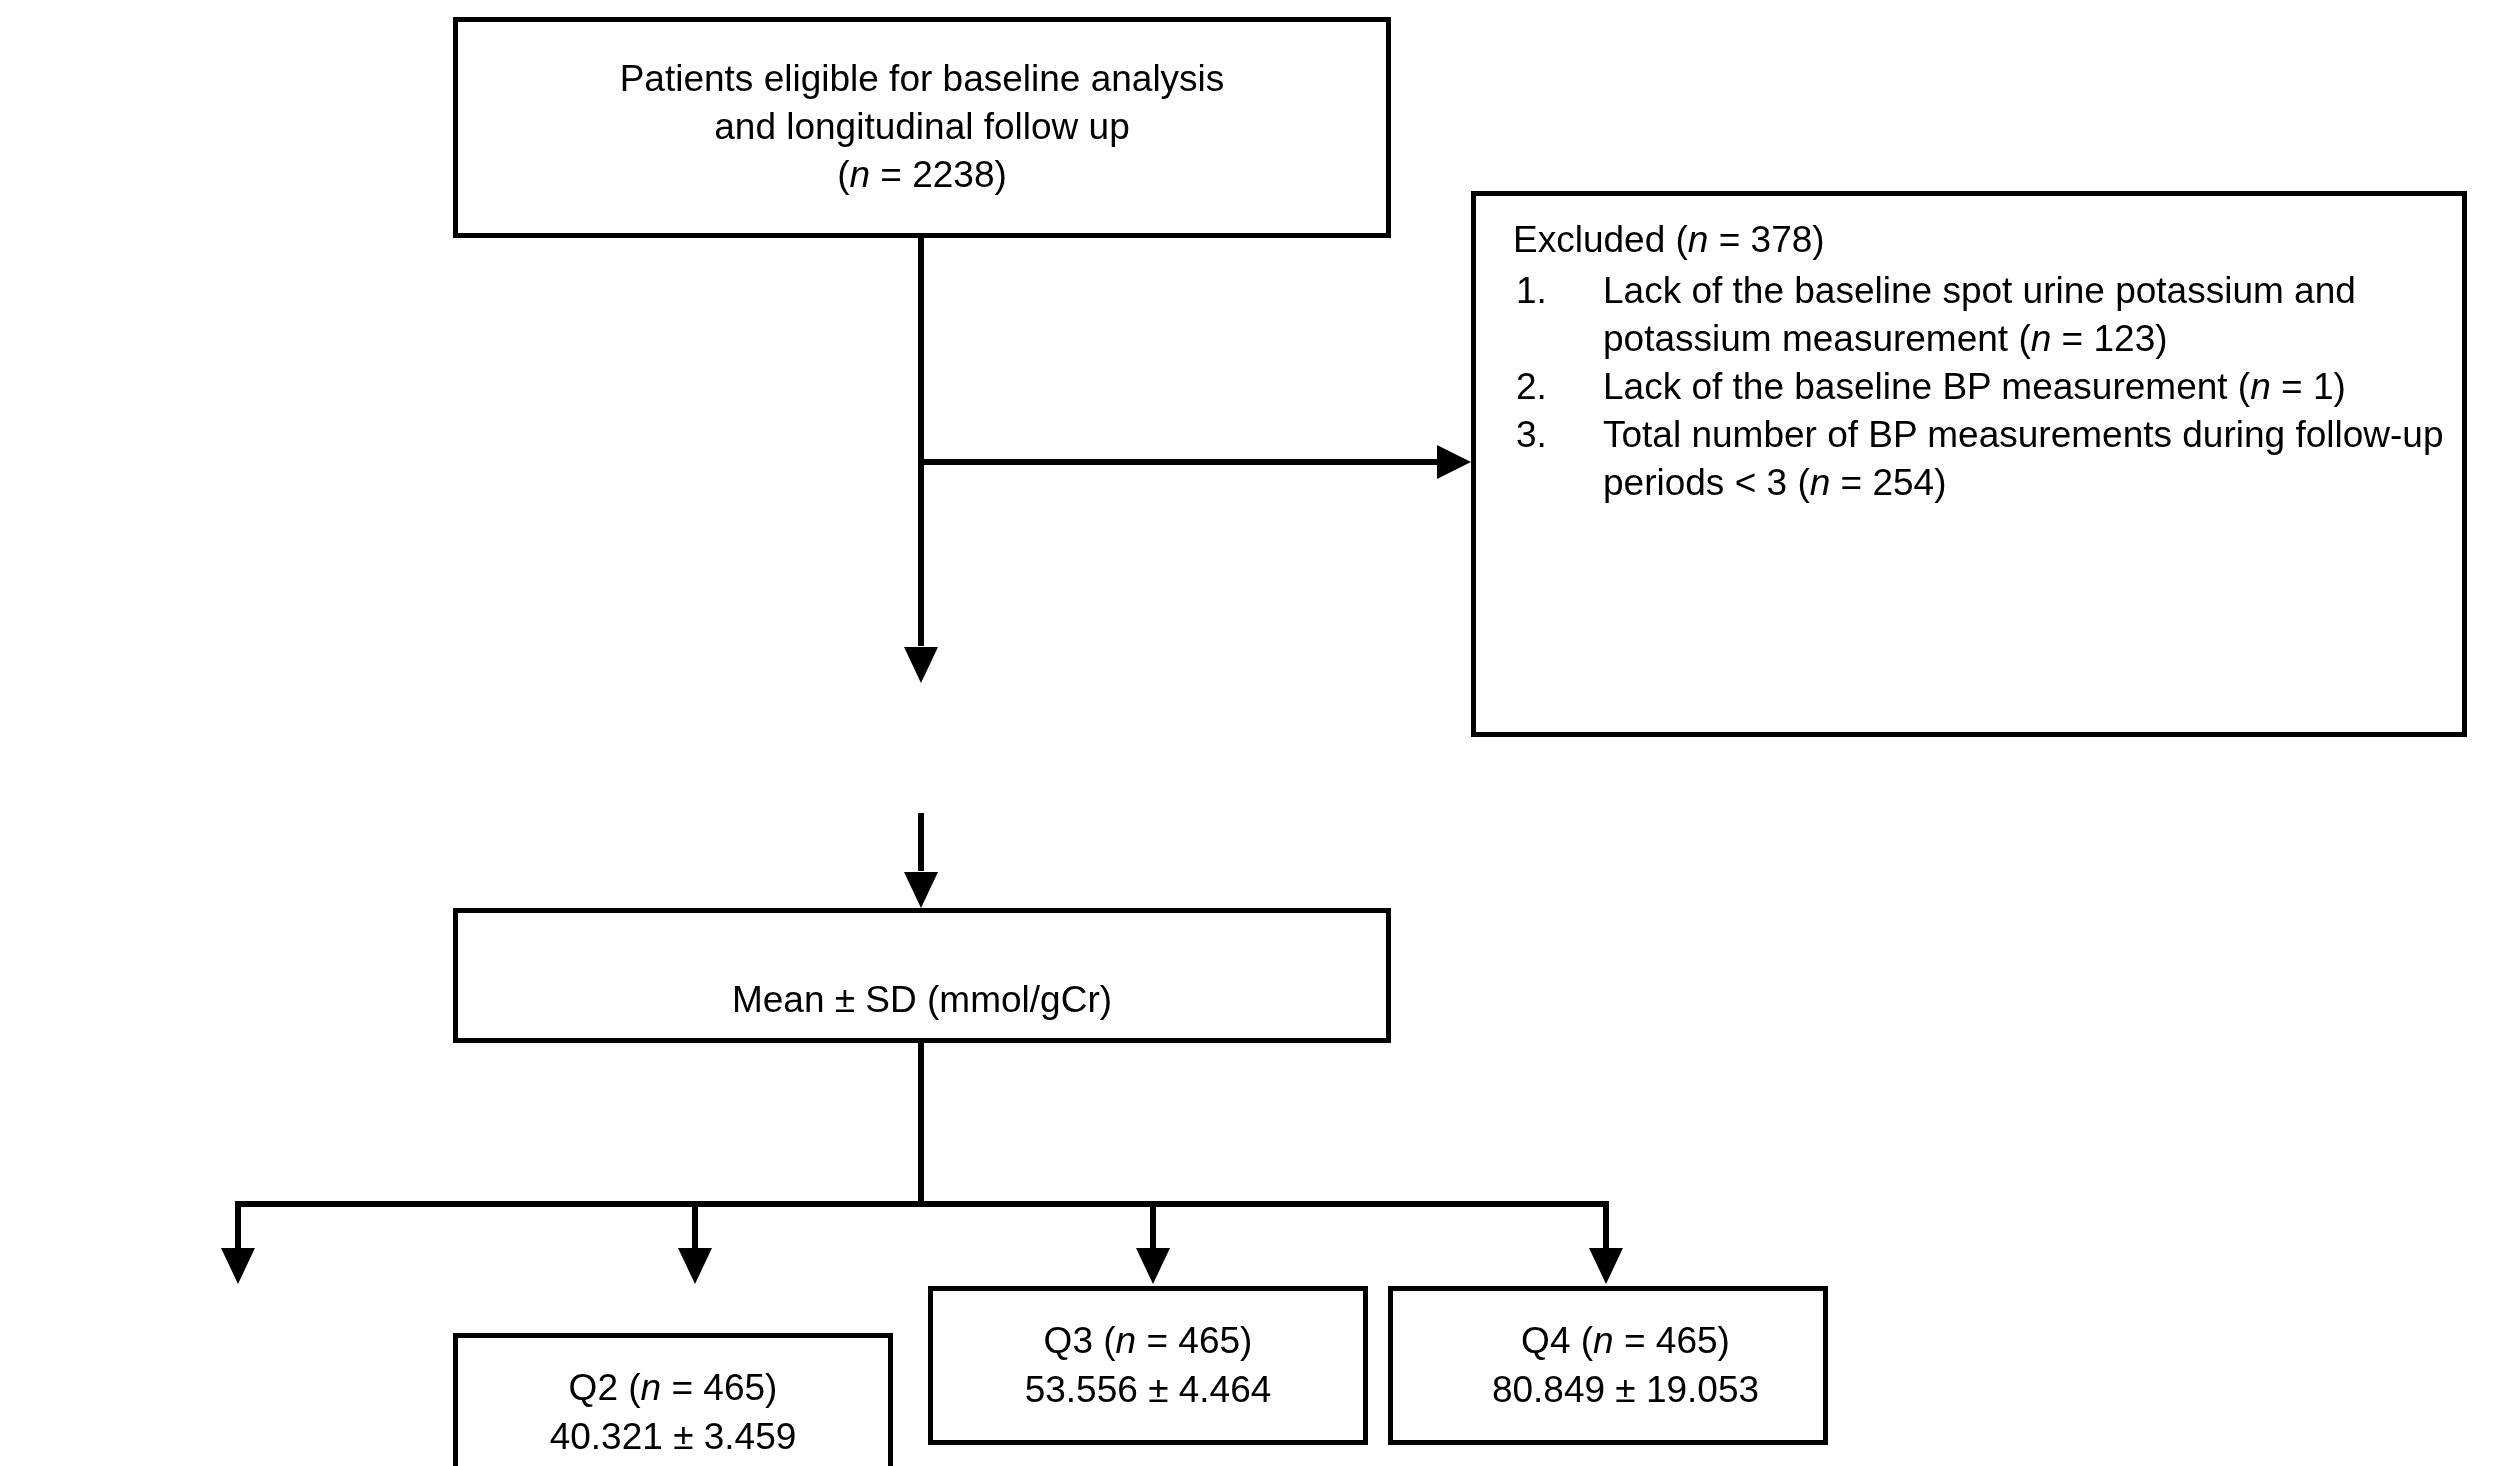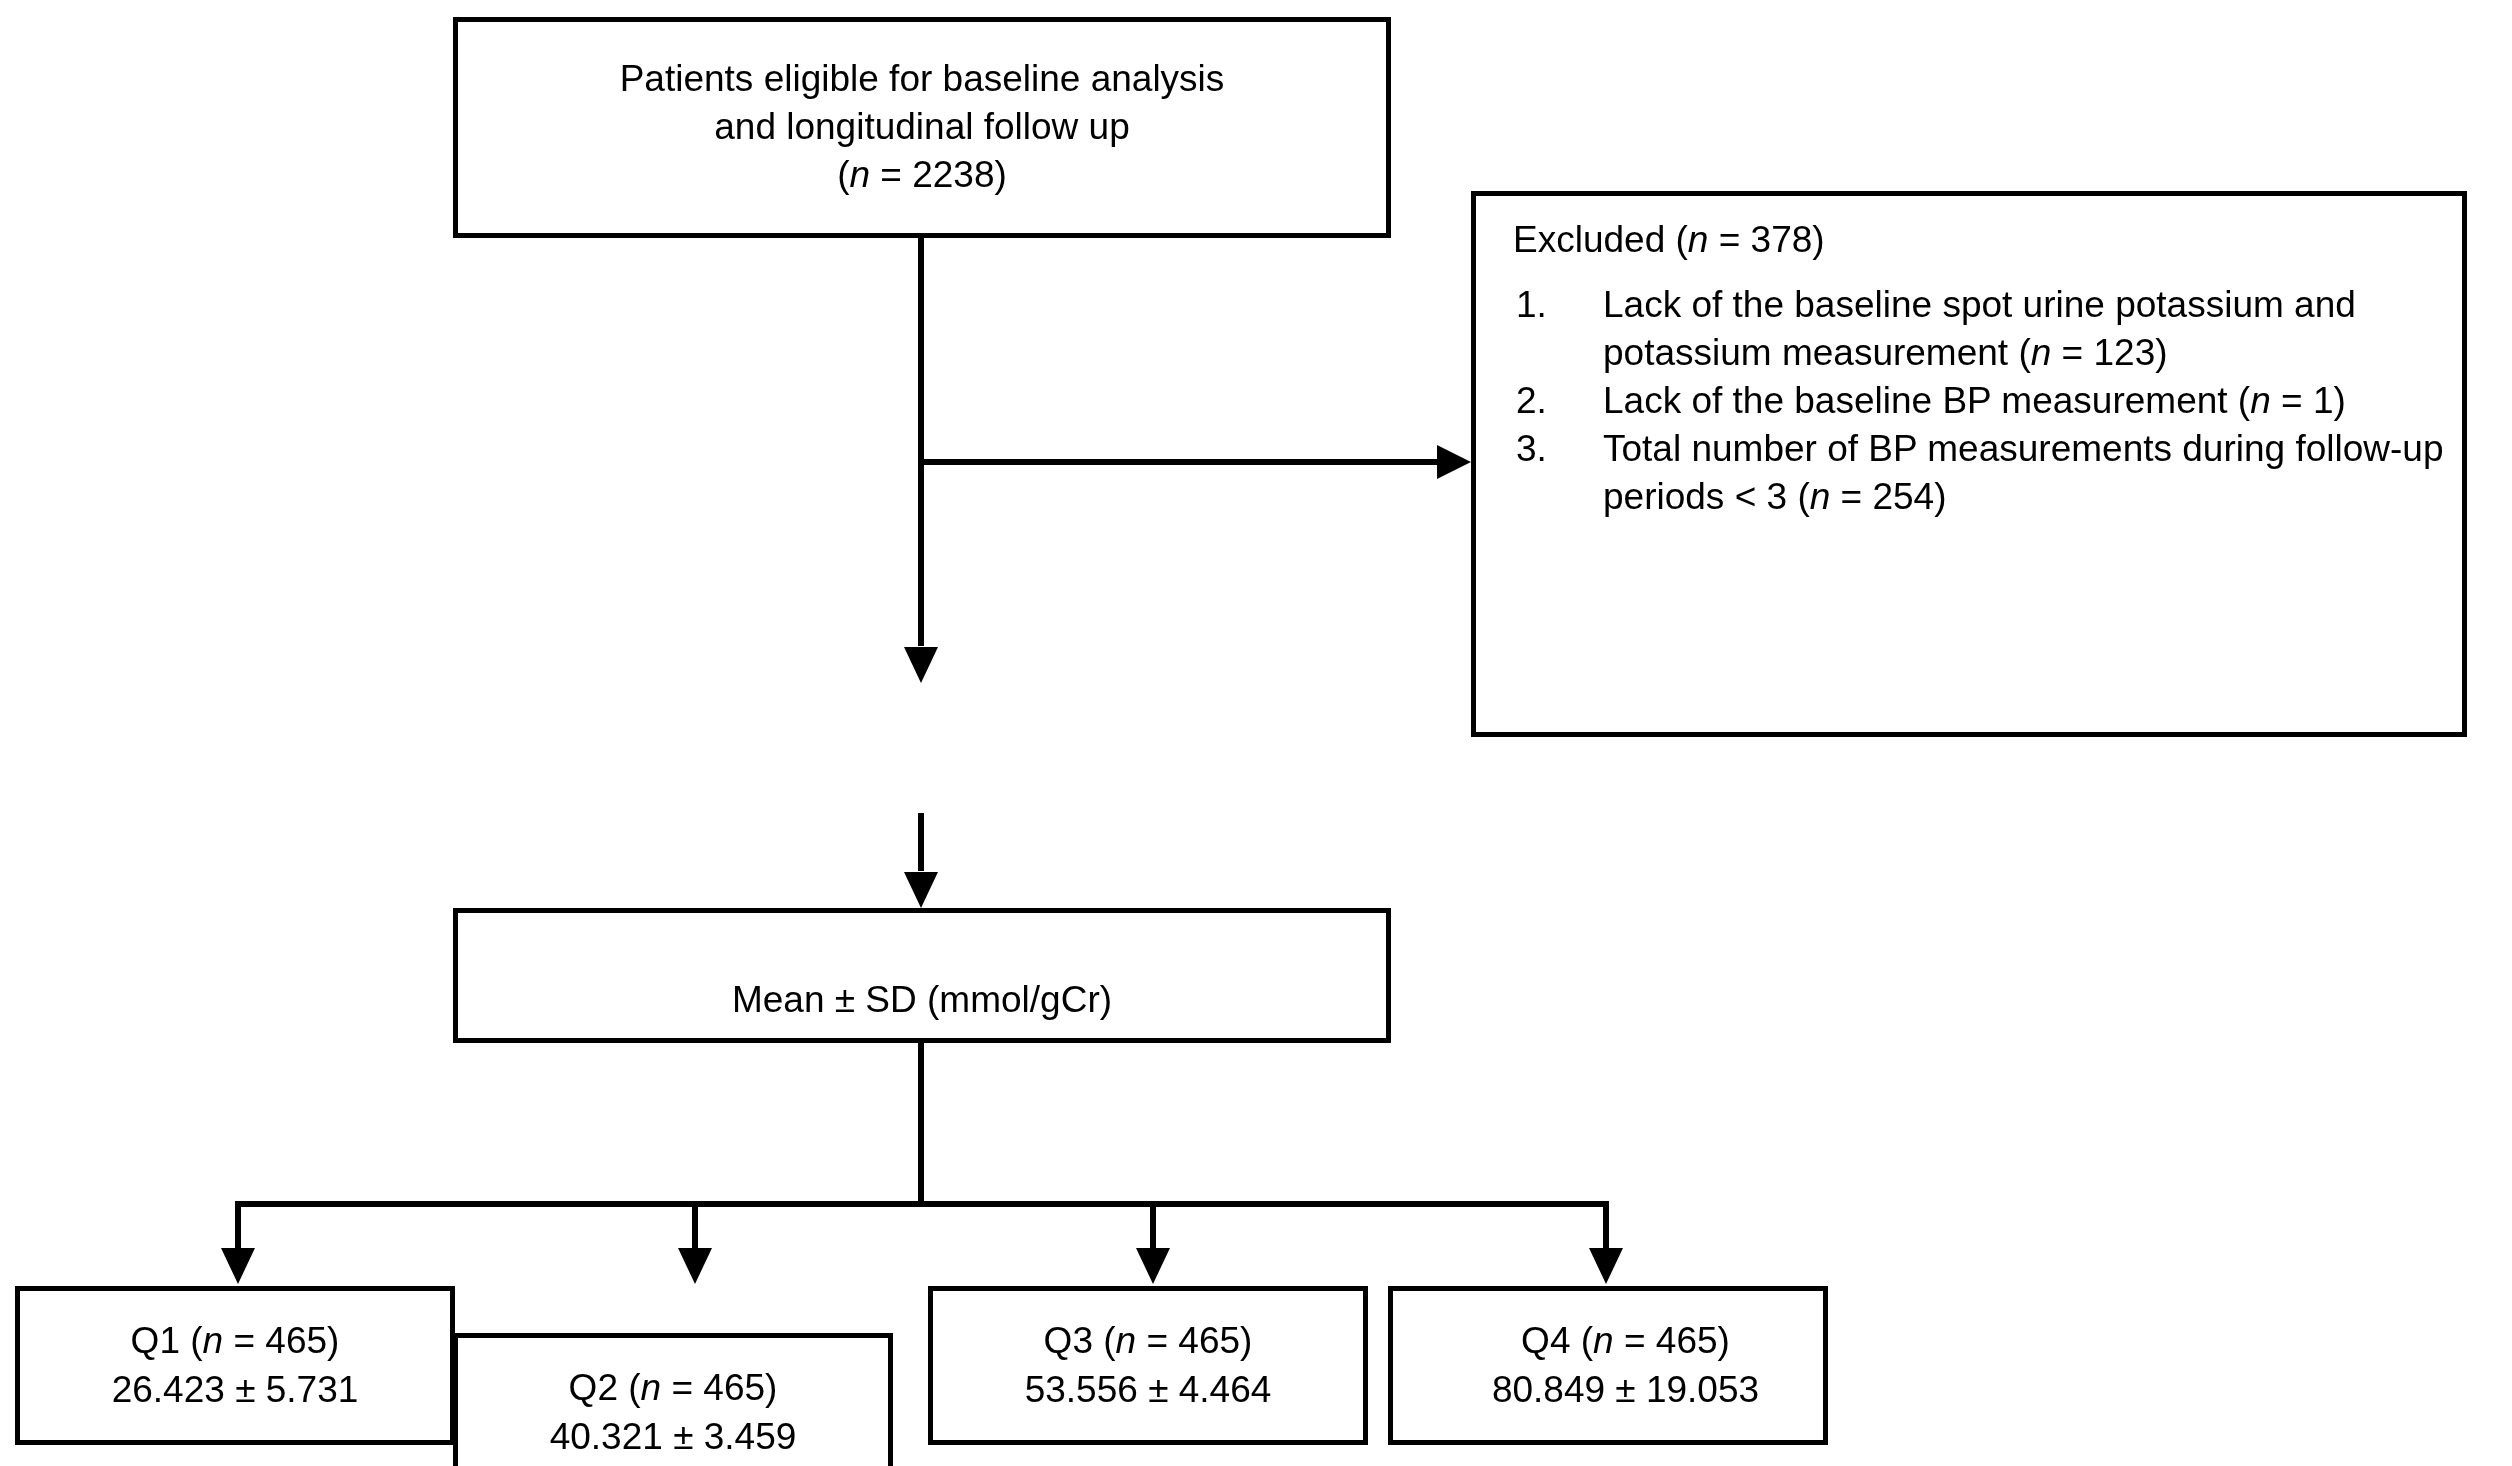--- a/index.html
+++ b/index.html
@@ -50,21 +50,21 @@
     width: 996px;
     height: 546px;
     display: block;
     text-align: left;
     padding: 19.5px 13.5px 7.5px 37px;
     font-size: 37px;
     line-height: 1.30;
   }
   #box-excluded .excl-title {
     display: block;
-    margin-bottom: 17px;
+    margin-bottom: 3px;
   }
   #box-excluded ol {
     list-style: none;
     margin: 0;
     padding: 0;
   }
   #box-excluded li {
     position: relative;
     padding-left: 90px;
     margin: 0 0 0 0;
@@ -184,26 +184,20 @@
   </div>
 
 
   <div class="node" id="box-quartiles">
     <span class="node-text">
       <br>
       <span>Mean ± SD (mmol/gCr)</span>
     </span>
   </div>
 
-  <div class="node q-box" id="box-q1">
-    <span class="node-text">
-      <span><span>Q1 (</span><i>n</i><span> = 465)</span></span><br>
-      <span>26.423 ± 5.731</span>
-    </span>
-  </div>
 
   <div class="node q-box" id="box-q2">
     <span class="node-text">
       <span><span>Q2 (</span><i>n</i><span> = 465)</span></span><br>
       <span>40.321 ± 3.459</span>
     </span>
   </div>
 
   <div class="node q-box" id="box-q3">
     <span class="node-text">

